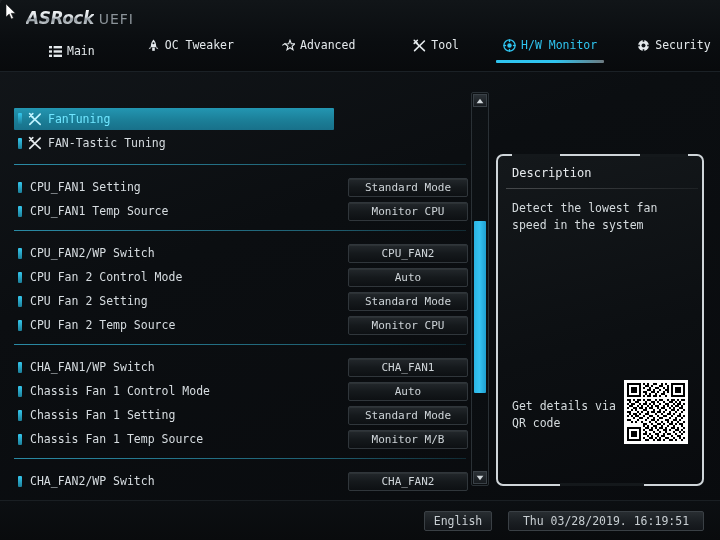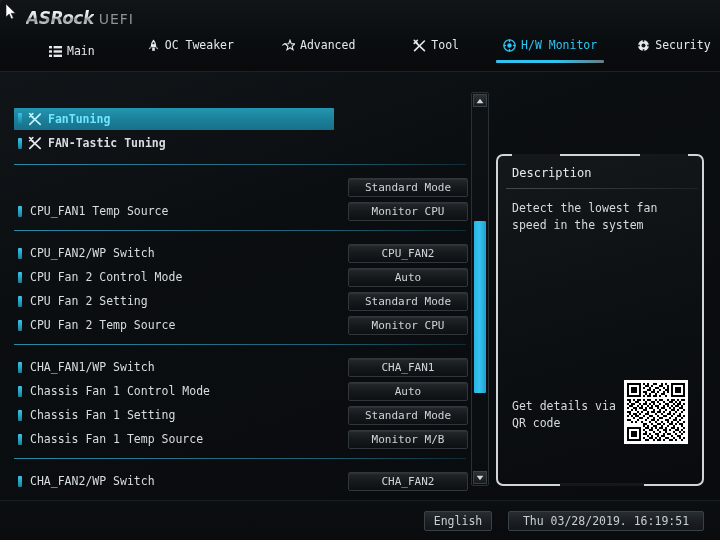--- a/index.html
+++ b/index.html
@@ -84,21 +84,21 @@
   }
   .bullet {
     position: absolute; left: 18px; width: 4px; height: 11px;
     background: linear-gradient(180deg, #35c8ee, #1c7f99);
     border-radius: 1px;
   }
   .row-label {
     position: absolute; left: 30px;
     font-size: 11.5px; color: #d7dde1; white-space: nowrap;
   }
-  .row.sub .row-label { left: 48px; font-weight: bold; }
+  .row.sub .row-label { left: 48px; }
   .row.sub .wrench { position: absolute; left: 28px; width: 14px; height: 14px; }
   .row.highlight {
     left: 14px; width: 320px;
     background: linear-gradient(180deg, #2091ad 0%, #1b7d96 55%, #17soft 100%);
     background: linear-gradient(180deg, #2396b2 0%, #1b7d96 60%, #18708a 100%);
     border-radius: 1px;
   }
   .row.highlight .row-label { color: #6fe6ff; left: 34px; }
   .row.highlight .wrench { left: 14px; }
   .hl-bullet {
@@ -303,20 +303,24 @@
         <svg class="wrench" viewBox="0 0 14 14">
           <path d="M1.6 1.6 L4.8 4.8 M4.8 1.6 L1.6 4.8" stroke="#e4e9ec" stroke-width="1.6" stroke-linecap="round"></path>
           <path d="M1.8 12.4 L12.2 2.2" stroke="#e4e9ec" stroke-width="1.7" stroke-linecap="round"></path>
           <path d="M12.2 12.4 L2.9 3.8" stroke="#e4e9ec" stroke-width="1.7" stroke-linecap="round"></path>
         </svg>
         <span class="row-label">FAN-Tastic Tuning</span>
       </div>
 
       <div class="divider" style="top:92px;"></div>
 
+      <div class="row" style="top:104px;">
+        <span class="bullet"></span>
+        <span class="row-label">CPU_FAN1 Setting</span>
+      </div>
       <div class="value-btn" style="top:106px;">Standard Mode</div>
 
       <div class="row" style="top:128px;">
         <span class="bullet"></span>
         <span class="row-label">CPU_FAN1 Temp Source</span>
       </div>
       <div class="value-btn" style="top:130px;">Monitor CPU</div>
 
       <div class="divider" style="top:158px;"></div>
 

